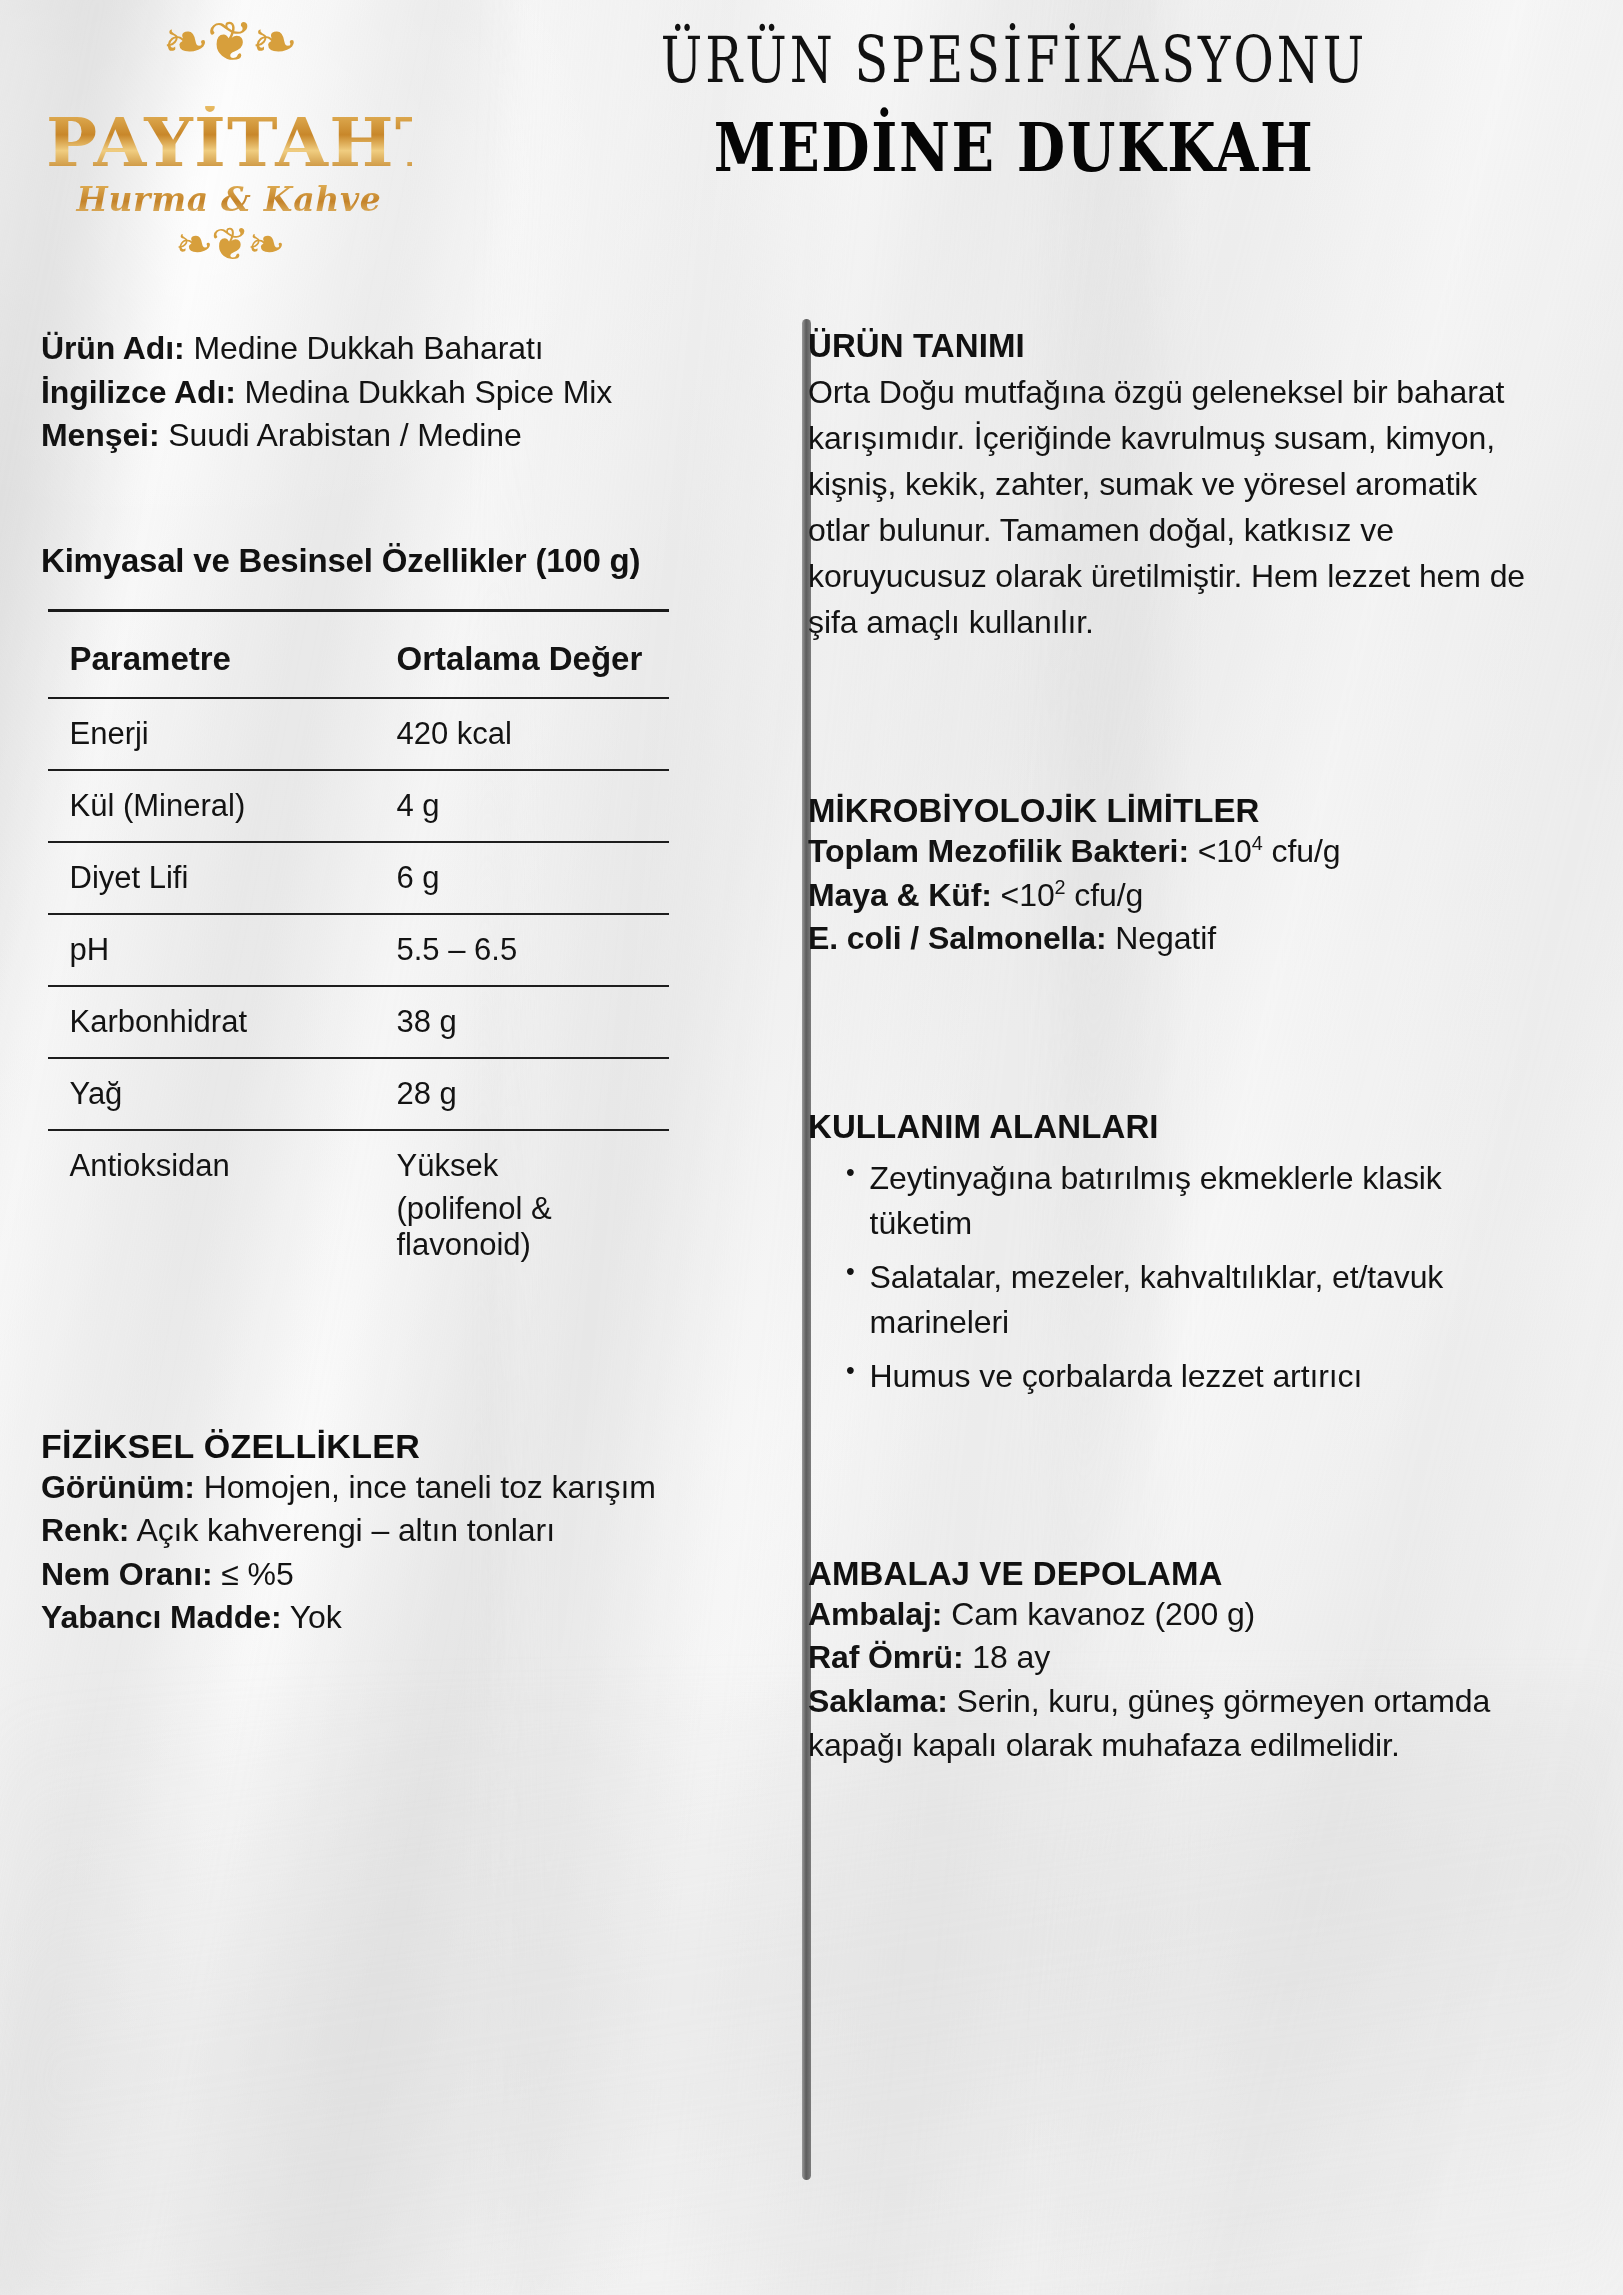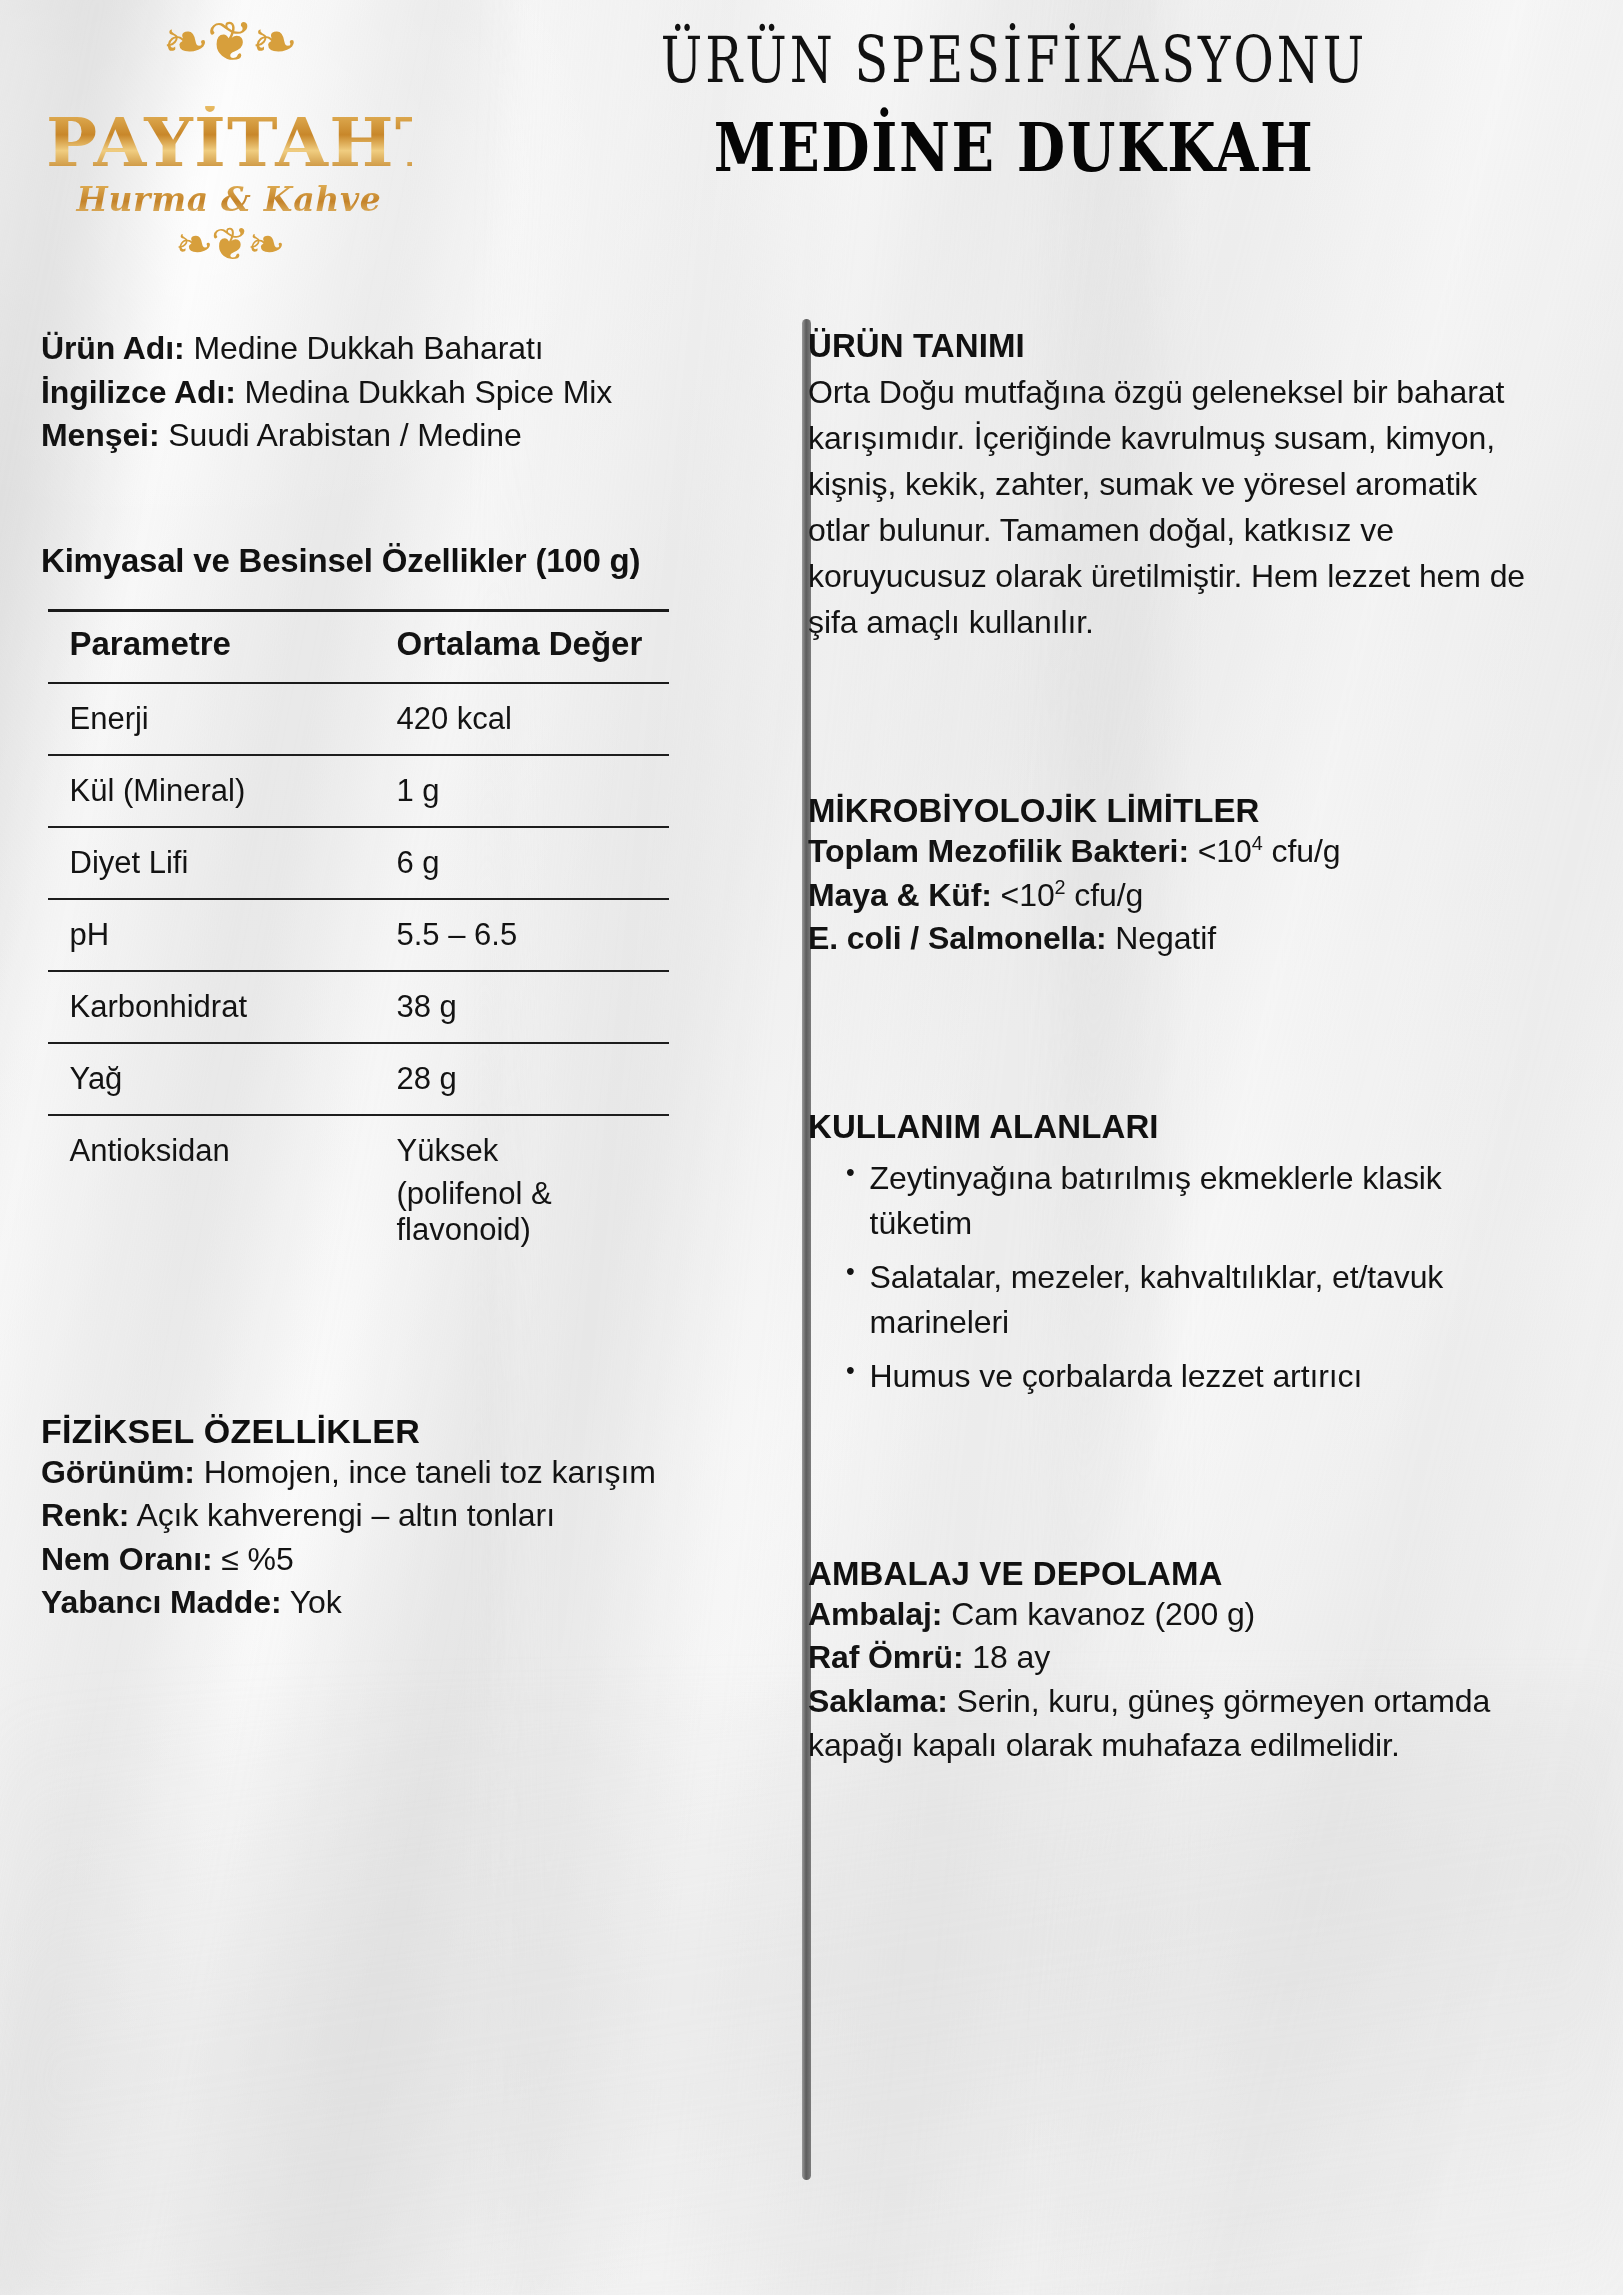--- a/index.html
+++ b/index.html
@@ -183,21 +183,21 @@
     padding: 17px 0 17px 22px;
     font-size: 31px;
     color: #131313;
     vertical-align: top;
   }
   table.spec thead th {
     font-weight: bold;
     font-size: 33px;
     border-top: 3.3px solid #1a1a1a;
     border-bottom: 2px solid #1a1a1a;
-    padding-top: 13px;
+    padding-top: 28px;
     padding-bottom: 19.6px;
   }
   table.spec tbody td {
     border-bottom: 2px solid #1d1d1d;
     font-weight: 400;
   }
   table.spec tbody tr:last-child td {
     border-bottom: none;
   }
   .val-sub { display: block; margin-top: 6.5px; }
@@ -296,21 +296,21 @@
           <th>Ortalama Değer</th>
         </tr>
       </thead>
       <tbody>
         <tr>
           <td>Enerji</td>
           <td>420 kcal</td>
         </tr>
         <tr>
           <td>Kül (Mineral)</td>
-          <td>1 g</td>
+          <td>4 g</td>
         </tr>
         <tr>
           <td>Diyet Lifi</td>
           <td>6 g</td>
         </tr>
         <tr>
           <td>pH</td>
           <td>5.5 – 6.5</td>
         </tr>
         <tr>

